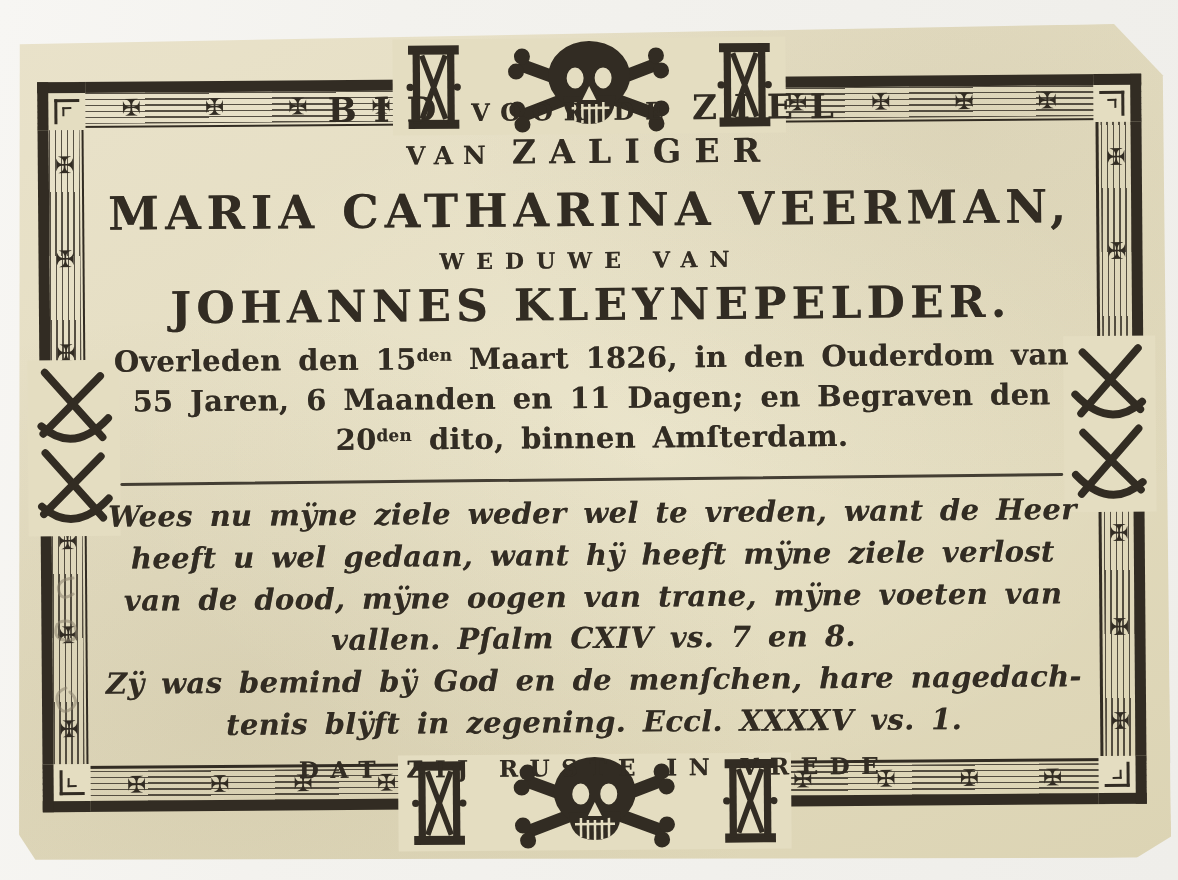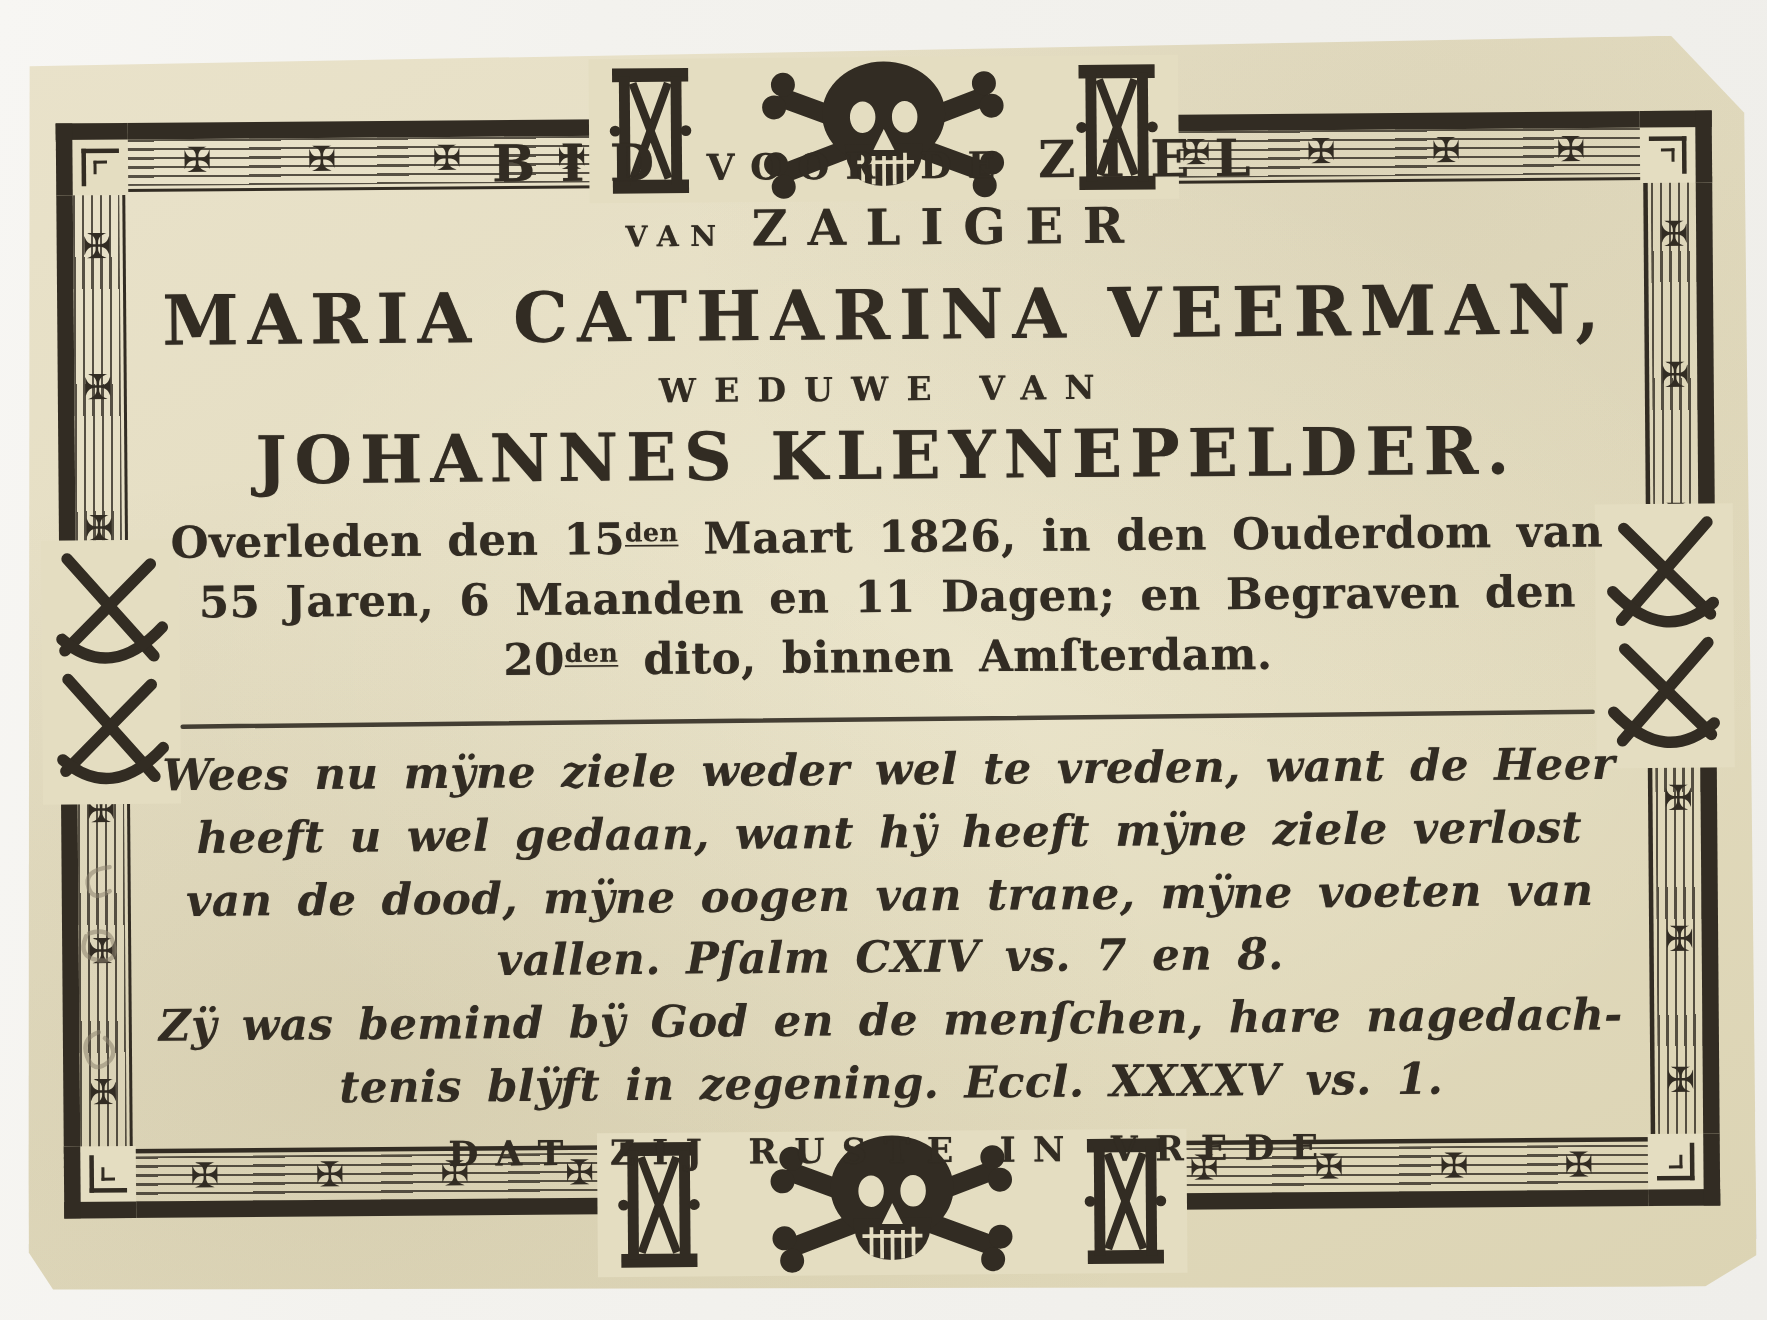--- a/index.html
+++ b/index.html
@@ -79,27 +79,27 @@
   svg .ink{fill:var(--ink);}
   svg .paper{fill:var(--paper);}
   
   .content{position:absolute;left:52px;right:52px;top:50px;bottom:56px;z-index:2;
     display:flex;flex-direction:column;align-items:center;text-align:center;
     text-shadow:0 0 .5px rgba(50,44,35,.55);}
   .hdr1{margin-top:10px;font-weight:bold;white-space:nowrap;}
   .hdr1 .big{font-size:34px;letter-spacing:.5em;}
   .hdr1 .small{font-size:24px;letter-spacing:.45em;margin:0 18px;}
   .hdr2{margin-top:4px;font-weight:bold;white-space:nowrap;}
-  .hdr2 .small{font-size:19px;letter-spacing:.4em;margin-right:16px;}
+  .hdr2 .small{font-size:25px;letter-spacing:.4em;margin-right:16px;}
   .hdr2 .big{font-size:33px;letter-spacing:.4em;}
   .name{margin-top:12px;font-size:46px;font-weight:bold;letter-spacing:.13em;white-space:nowrap;}
   .weduwe{margin-top:10px;font-size:22px;font-weight:bold;letter-spacing:.55em;white-space:nowrap;}
   .husband{margin-top:6px;font-size:44px;font-weight:bold;letter-spacing:.12em;white-space:nowrap;}
   .death{margin-top:8px;font-size:29px;font-weight:bold;line-height:1.38;letter-spacing:.01em;word-spacing:.22em;}
-  .death sup{font-size:.58em;vertical-align:.5em;text-decoration:underline;text-underline-offset:2px;}
+  .death sup{font-size:.58em;vertical-align:.5em;text-underline-offset:2px;}
   .rule{width:90%;height:3px;background:var(--ink);margin:20px 0 12px;transform:rotate(-.15deg);opacity:.9;border-radius:2px;}
   .quote{font-style:italic;font-weight:bold;font-size:29px;line-height:1.44;word-spacing:.22em;letter-spacing:.01em;}
   .closing{margin-top:10px;font-size:23px;font-weight:bold;letter-spacing:.5em;white-space:nowrap;}
   .pencil{position:absolute;left:26px;top:516px;z-index:2;opacity:.55;}
 </style>
 </head>
 <body>
 
 <div class="card">
 

